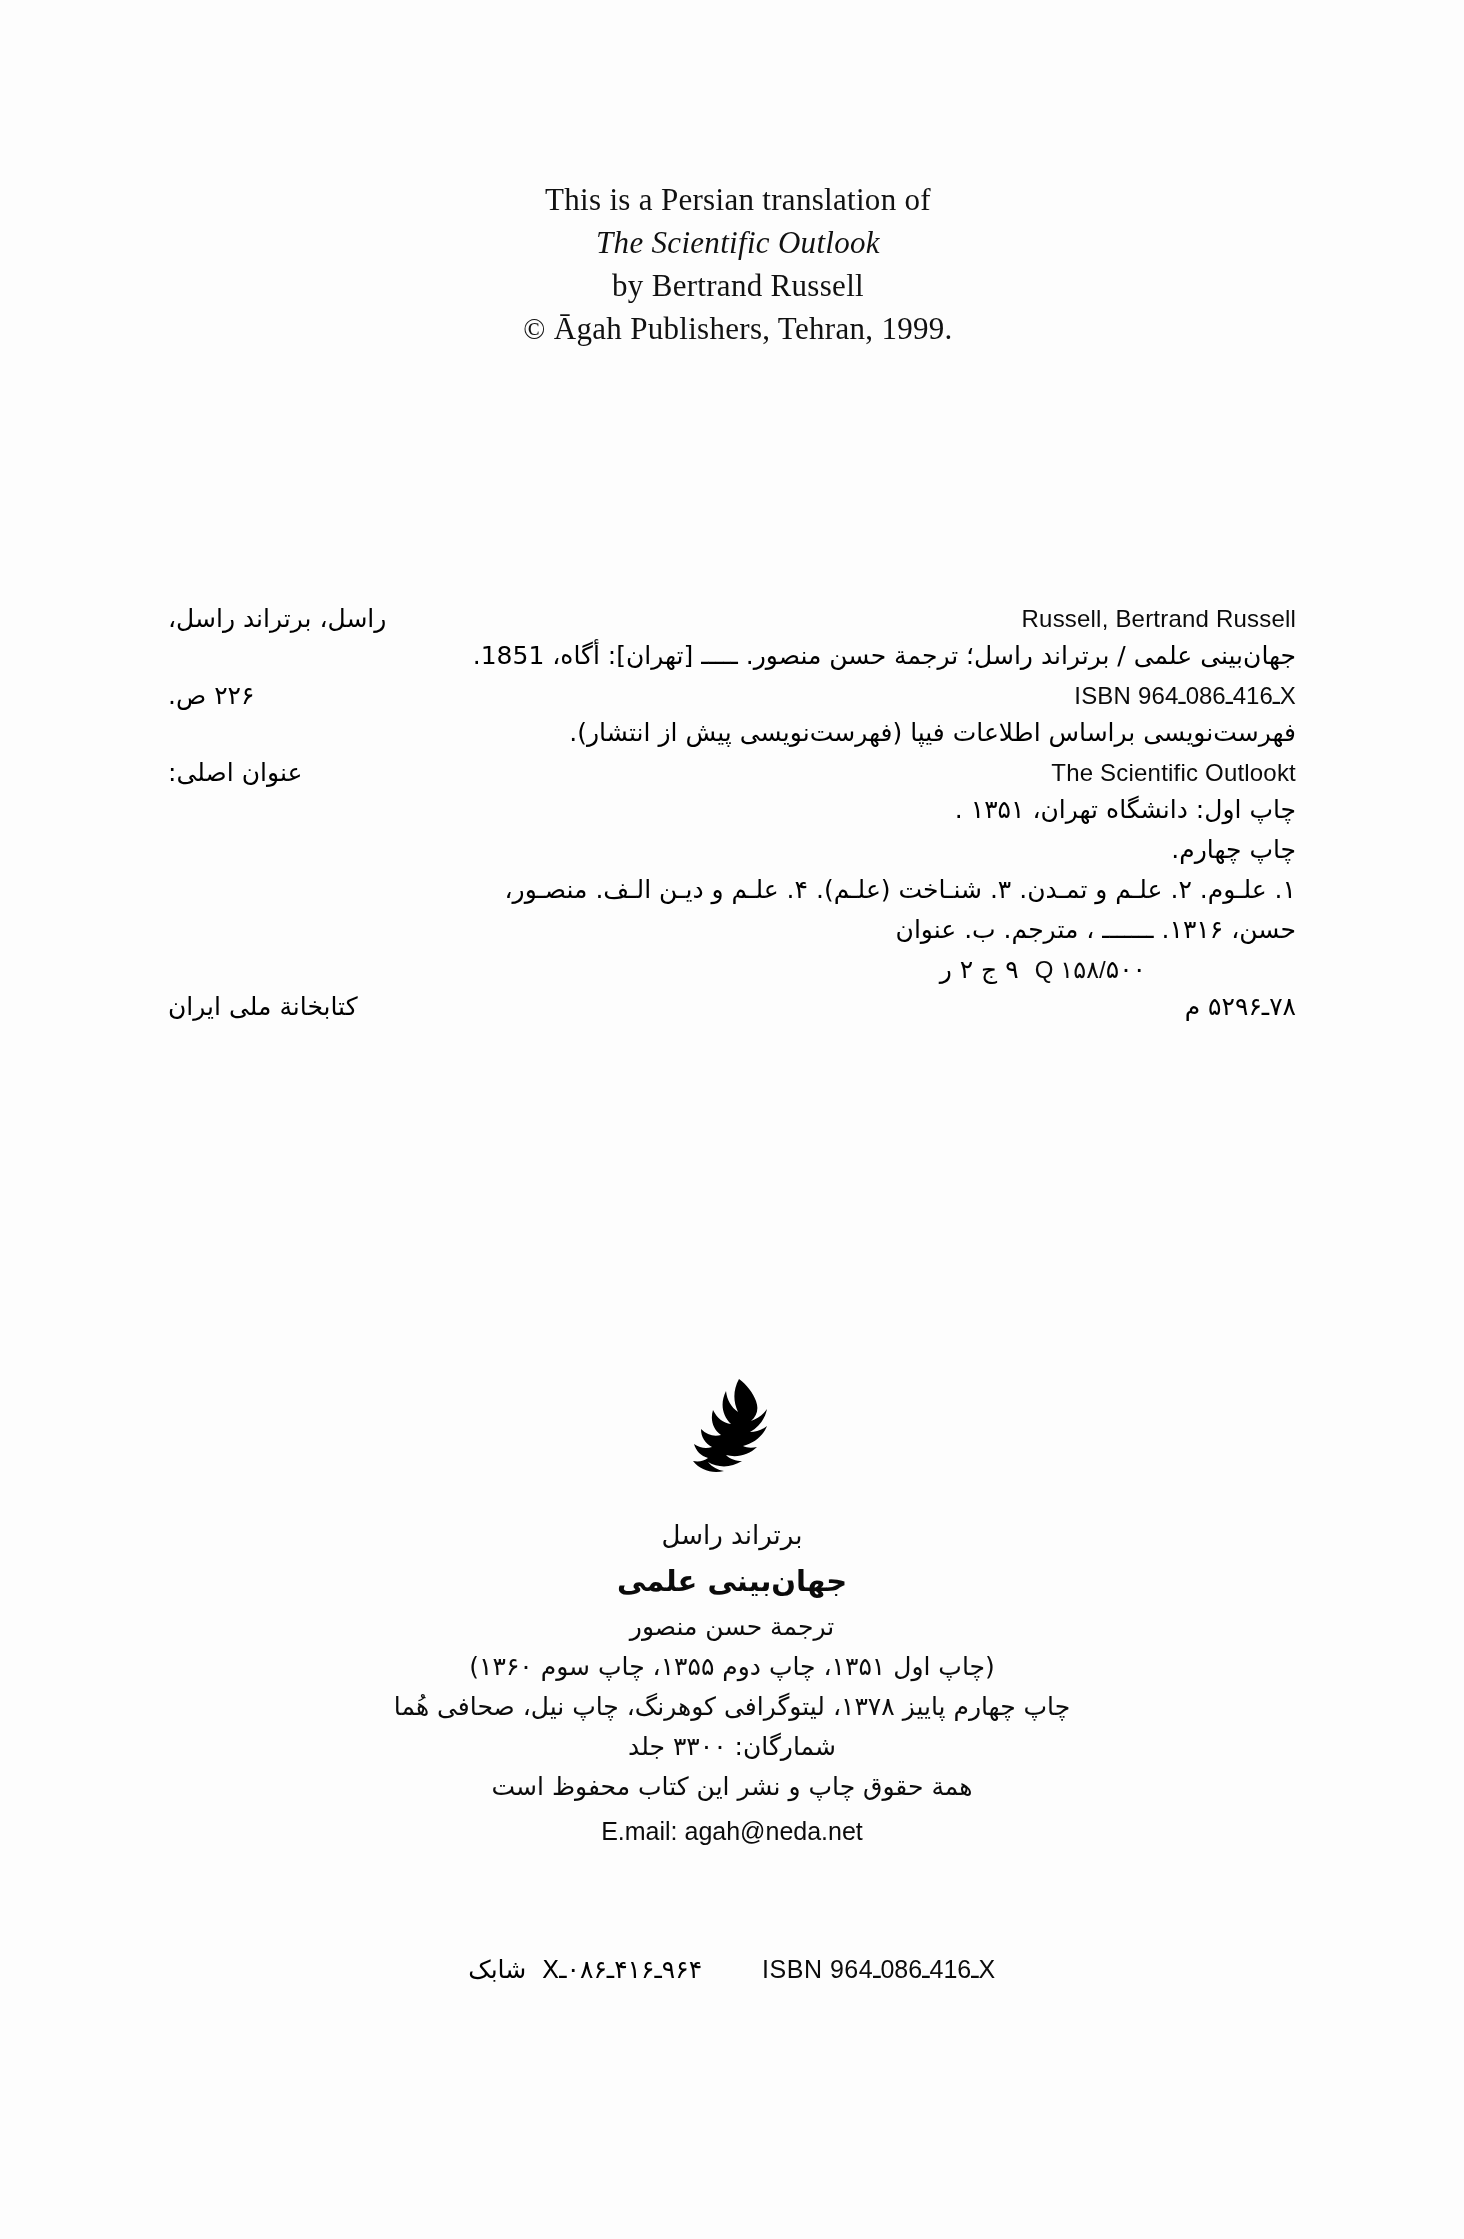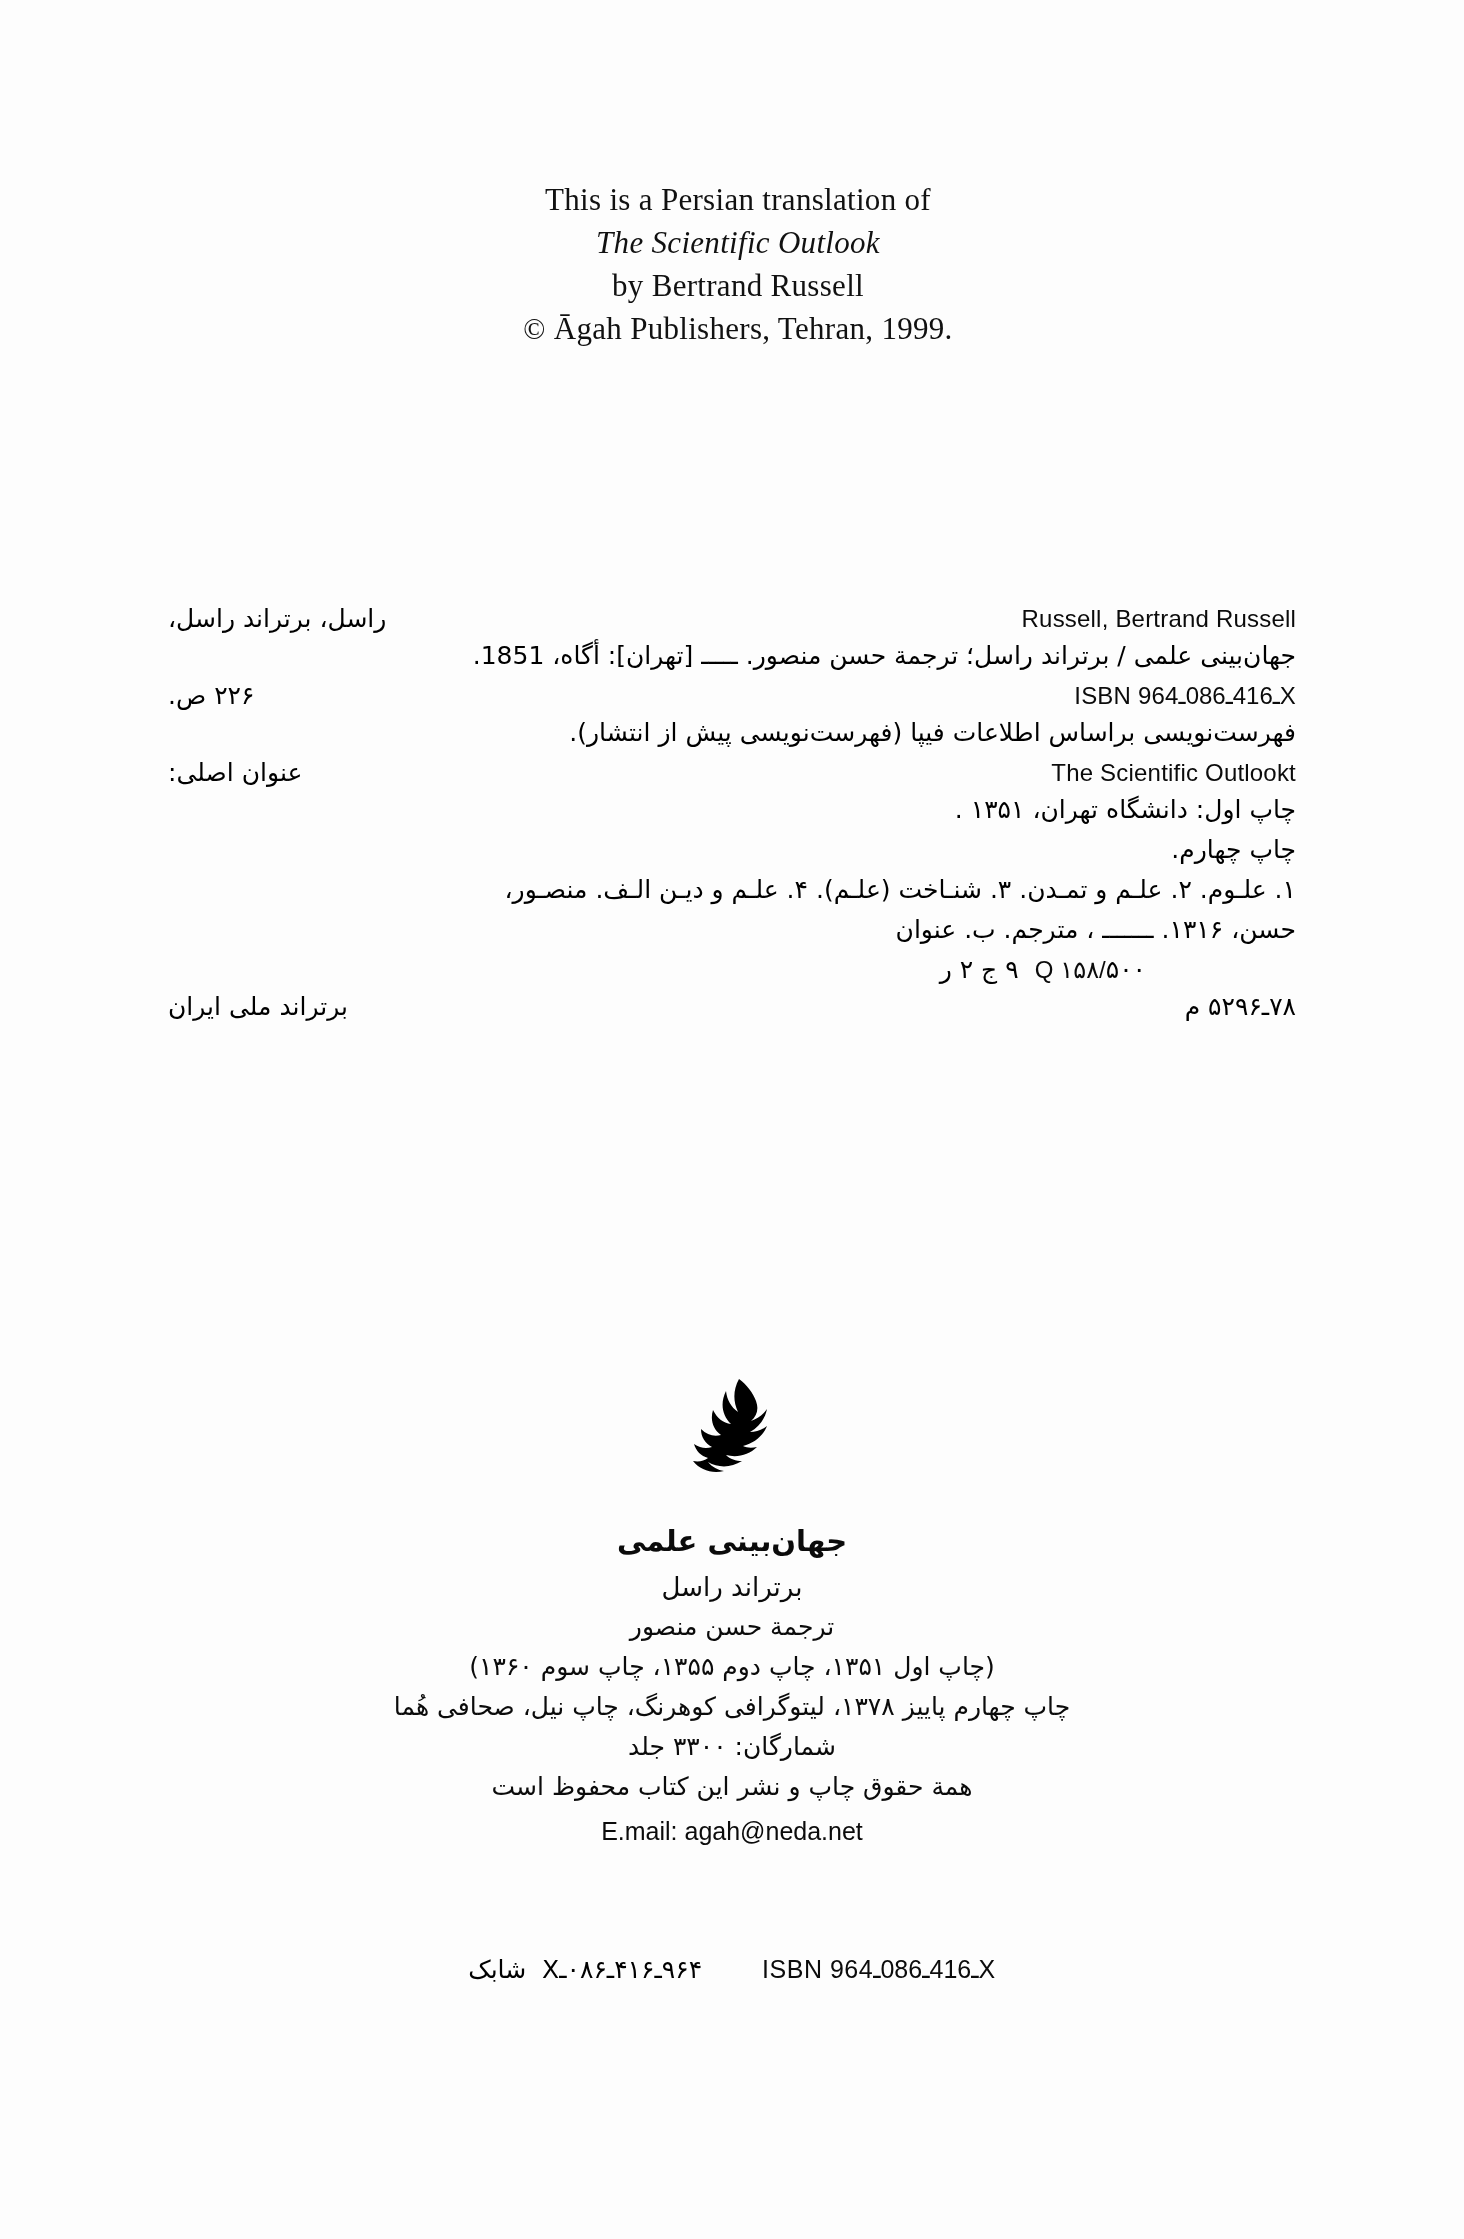--- a/index.html
+++ b/index.html
@@ -219,37 +219,37 @@
 
     <div class="cip-row num-row">
       <span class="fa left-val">۵۰۰</span>
       <span class="en">Q ۱۵۸/</span>
       <span class="fa" style="margin-right:16px">۹ ج ۲ ر</span>
     </div>
 
 
     <div class="cip-row row-split">
       <span class="fa left-col">۷۸ـ۵۲۹۶ م</span>
-      <span class="fa right-col">برتراند ملی ایران</span>
+      <span class="fa right-col">کتابخانة ملی ایران</span>
     </div>
 
   </div>
 
   <div class="logo-wrap">
     <svg width="110" height="100" viewBox="0 0 110 100">
       <g fill="#000000">
         <path d="M62 4 C70 10 76 18 79 26 C82 34 80 41 74 46 C80 44 86 40 90 34 C88 44 82 52 73 57 C79 57 85 55 90 51 C86 61 77 68 66 71 C70 73 75 73 80 72 C72 80 60 83 49 80 C53 84 59 86 65 86 C54 93 41 93 31 87 C35 92 41 95 47 96 C35 99 23 95 16 86 C22 87 27 86 31 83 C24 81 19 76 17 69 C23 73 29 74 35 72 C28 68 24 62 24 54 C30 60 37 62 44 60 C36 54 33 45 36 35 C40 43 46 48 54 49 C45 40 43 28 49 16 C50 25 54 32 61 37 C56 26 56 15 62 4 Z"></path>
         <path d="M30 60 C42 66 56 66 68 60 C60 70 46 73 34 68 Z"></path>
       </g>
     </svg>
   </div>
 
   <div class="imprint">
+    <div class="l author">برتراند راسل</div>
     <div class="l title">جهان‌بینی علمی</div>
-    <div class="l author">برتراند راسل</div>
     <div class="l">ترجمة حسن منصور</div>
     <div class="l">(چاپ اول ۱۳۵۱، چاپ دوم ۱۳۵۵، چاپ سوم ۱۳۶۰)</div>
     <div class="l">چاپ چهارم پاییز ۱۳۷۸، لیتوگرافی کوهرنگ، چاپ نیل، صحافی هُما</div>
     <div class="l">شمارگان: ۳۳۰۰ جلد</div>
     <div class="l">همة حقوق چاپ و نشر این کتاب محفوظ است</div>
     <div class="l email">E.mail:  agah@neda.net</div>
   </div>
 
   <div class="isbn-row">
     <span class="en">ISBN 964ـ416ـ086ـX</span>

